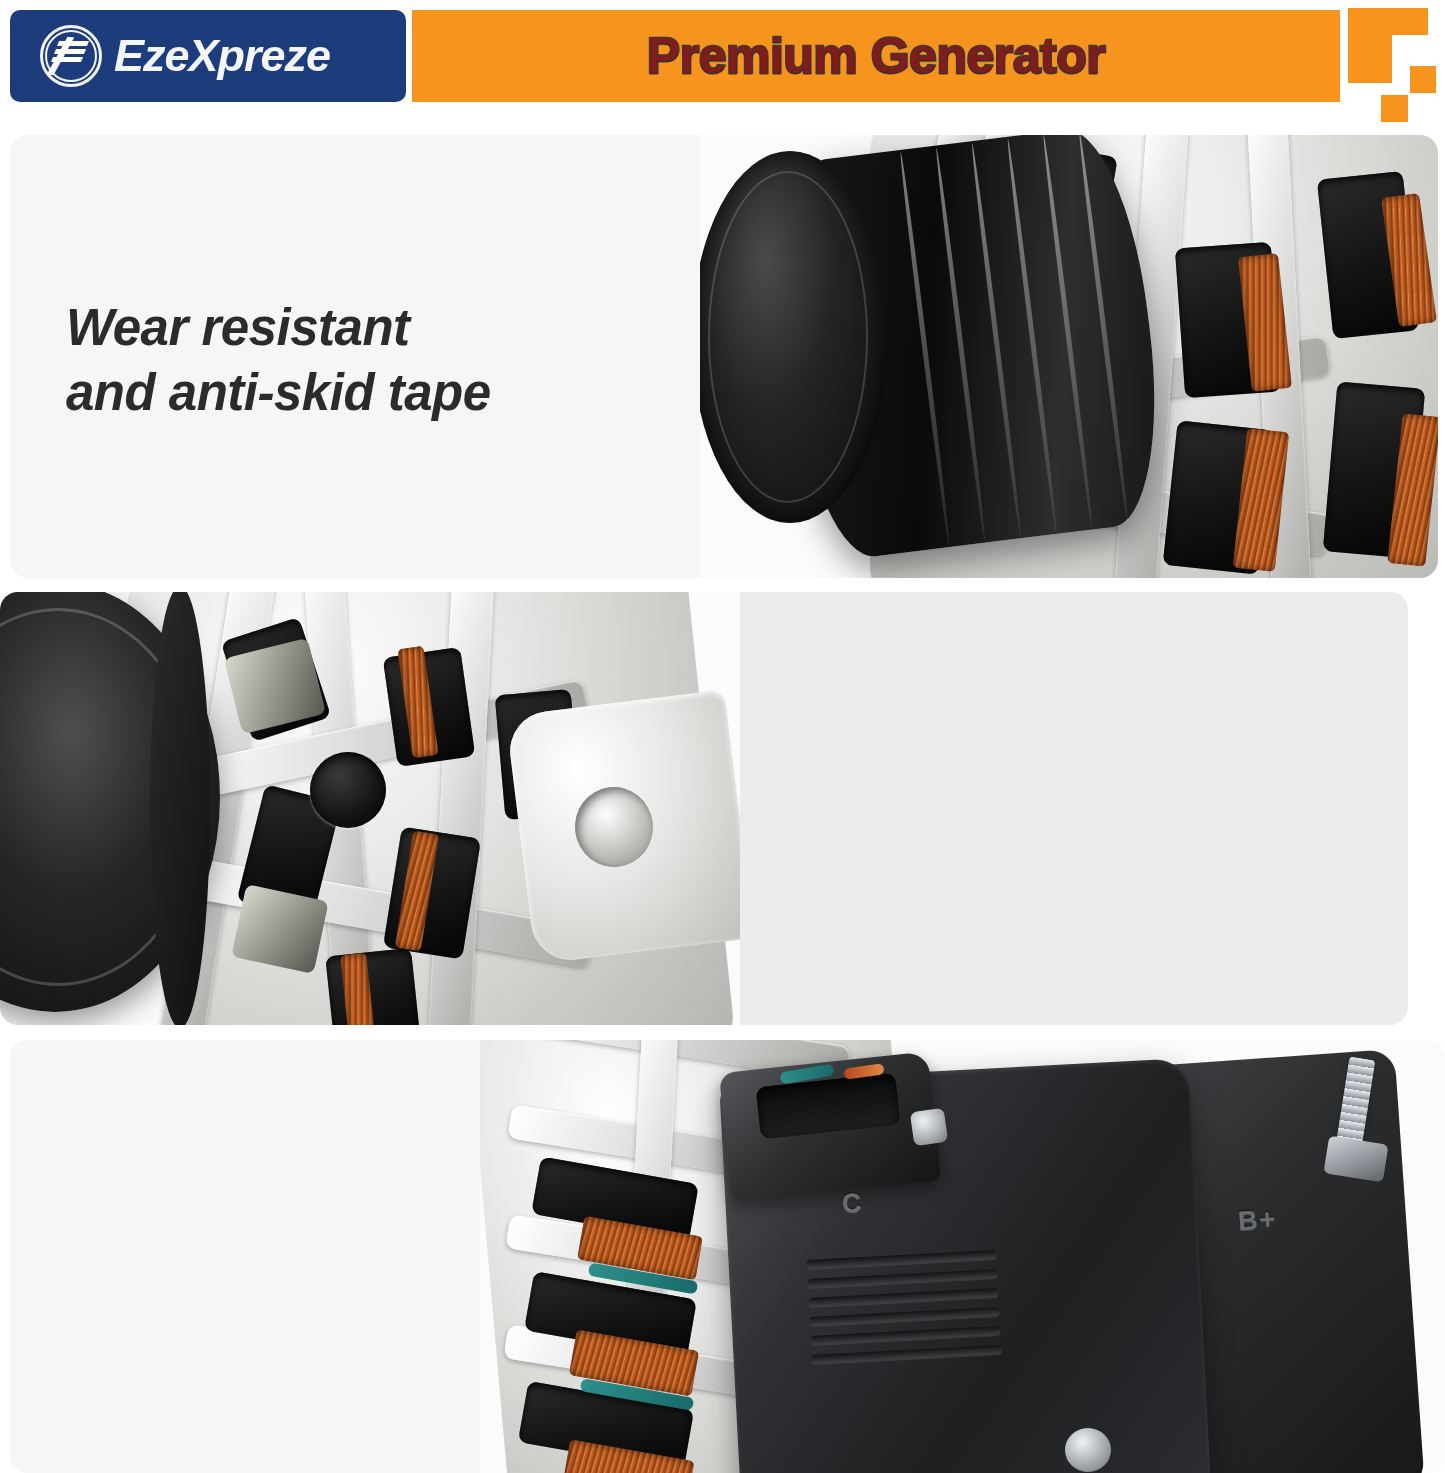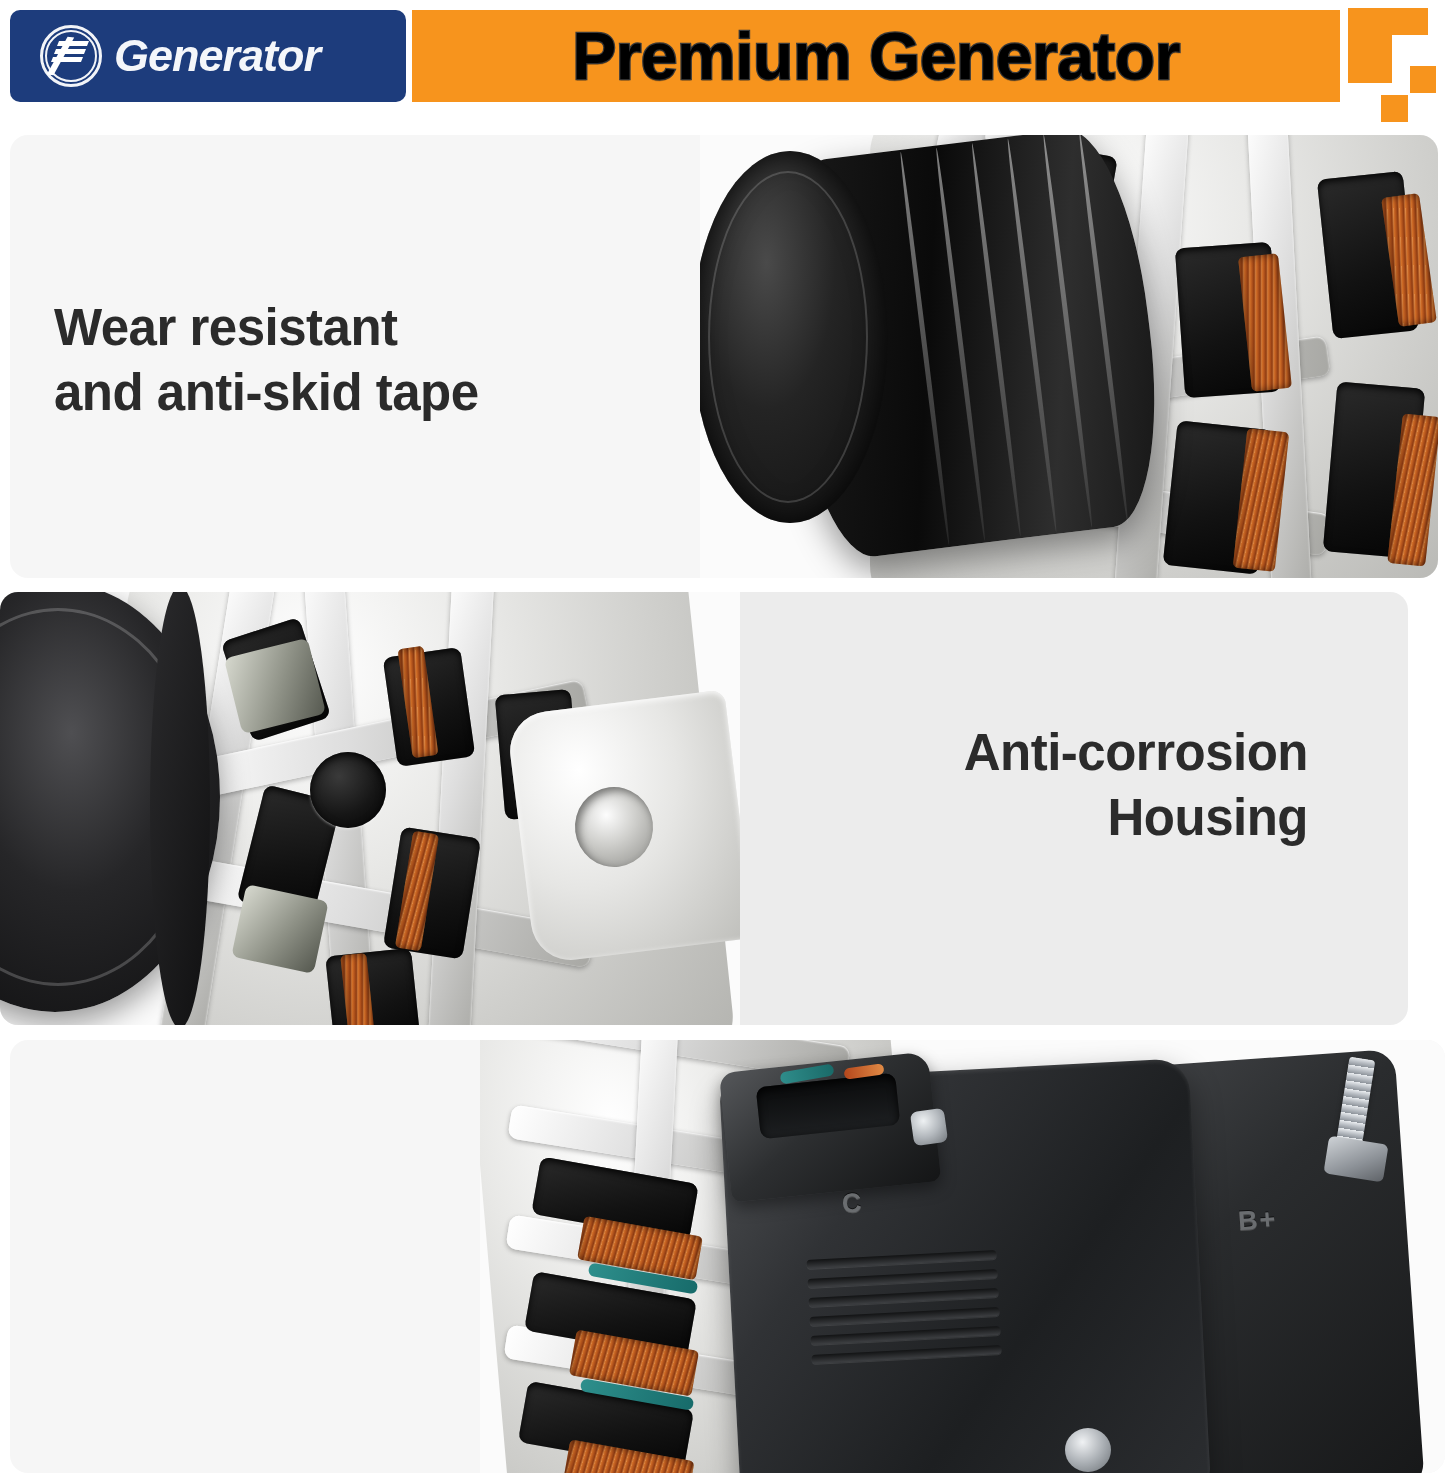--- a/index.html
+++ b/index.html
@@ -83,23 +83,23 @@
   .title-bar {
     position: absolute;
     left: 412px; top: 10px;
     width: 928px; height: 92px;
     background: #f7941d;
     display: flex;
     align-items: center;
     justify-content: center;
   }
   .title-text {
-    font-size: 66px;
+    font-size: 50px;
     font-weight: bold;
-    color: #000000;
+    color: #7f1d1d;
     letter-spacing: -0.5px;
     white-space: nowrap;
     -webkit-text-stroke: 2.5px #3a3a3a;
     paint-order: stroke fill;
     text-shadow: 0 2px 0 rgba(0,0,0,0.18);
   }
 
   
   .deco { position: absolute; left: 1348px; top: 5px; width: 97px; height: 118px; }
   .deco b { position: absolute; background: #f7941d; display: block; }
@@ -121,21 +121,21 @@
 
   .panel-text {
     position: absolute;
     color: #2b2b2b;
     font-size: 51px;
     font-weight: bold;
     line-height: 1.28;
     letter-spacing: -0.5px;
     white-space: pre-line;
   }
-  #panel-1 .panel-text { left: 44px; top: 160px; text-align: left; }
+  #panel-1 .panel-text { left: 56px; top: 160px; text-align: left; font-style: italic; }
   #panel-2 .panel-text { right: 100px; top: 128px; text-align: right; }
   #panel-3 .panel-text { left: 50px; top: 145px; text-align: left; }
 
   
   .photo { position: absolute; overflow: hidden; }
 
   
   .alu-body {
     position: absolute;
     background:
@@ -441,21 +441,21 @@
     <div class="logo-badge">
       <div class="ring-outer"></div>
       <div class="ring-inner"></div>
       <div class="bars">
         <i></i>
           <i></i>
           <i></i>
       </div>
       <div class="bolt"></div>
     </div>
-    <div class="logo-word">Generator</div>
+    <div class="logo-word">EzeXpreze</div>
   </div>
 
   <div class="title-bar">
     <div class="title-text">Premium Generator</div>
   </div>
 
   <div class="deco">
     <b class="blk-a"></b>
       <b class="blk-b"></b>
       <b class="blk-c"></b>
@@ -521,22 +521,20 @@
       <div class="copper c3"></div>
     <div class="boss"></div>
     <div class="ear"></div>
     <div class="ear-hole"></div>
     <div class="pulley2"></div>
     <div class="pulley2-rim"></div>
     <div class="brush b1"></div>
     <div class="brush b2"></div>
   </div>
 
-  <div class="panel-text">Anti-corrosion
-Housing</div>
 </div>
 
 <div class="panel" id="panel-3">
 
   <div class="photo" id="photo-3">
     <div class="bg"></div>
     <div class="alu-body housing"></div>
     <div class="alu-rib r1"></div>
       <div class="alu-rib r2"></div>
       <div class="alu-rib r3"></div>

